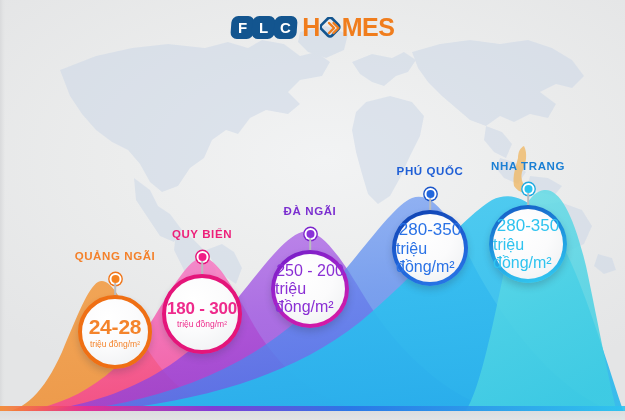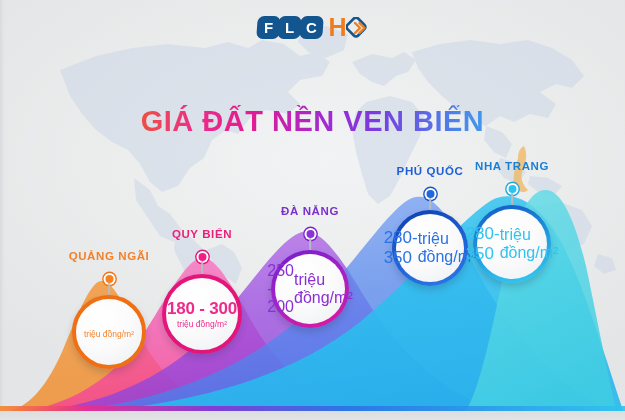--- a/index.html
+++ b/index.html
@@ -97,21 +97,21 @@
   .ring-grad {
     position:absolute; left:50%; transform:translateX(-50%);
     border-radius:50%;
     background:linear-gradient(155deg,#6f1ec8 0%,#a122c9 45%,#e5169a 100%);
     box-shadow:0 4px 7px rgba(40,50,70,.22);
     display:flex; align-items:center; justify-content:center;
   }
   .ring-grad > .inner {
     border-radius:50%;
     background:radial-gradient(circle at 38% 30%, #ffffff 0%, #fbfbfc 48%, #eceef0 100%);
-    display:flex; align-items:center; justify-content:center;
+    display:flex; flex-direction:column; align-items:center; justify-content:center;
     width:calc(100% - 8px); height:calc(100% - 8px);
   }
   .ring-grad2 { background:linear-gradient(160deg,#0f3fae 0%,#1f63d8 55%,#2a7ae8 100%); }
   .ring-grad3 { background:linear-gradient(165deg,#1456c4 0%,#1f9ae0 50%,#35cdf2 100%); }
 
   
   #title {
     position:absolute; left:0; top:105px; width:625px;
     text-align:center; z-index:22;
     font-size:29px; font-weight:bold; letter-spacing:.5px;
@@ -269,45 +269,46 @@
 
     <path d="M462 416
          C 478 400, 492 330, 506 262
          C 518 212, 530 192, 544 190
          C 560 188, 574 216, 586 266
          C 598 322, 610 388, 618 416 Z" fill="url(#gTeal)" opacity="0.85"></path>
 
     <rect x="0" y="406" width="625" height="5" fill="url(#gBaseline)" opacity="0.9"></rect>
   </svg>
 
-  <div class="city c-orange" style="left:58px; top:250px; width:102px; height:120px;">
+  <div class="city c-orange" style="left:64px; top:250px; width:102px; height:120px;">
     <div class="city-name">QUẢNG NGÃI</div>
     <div class="pin-dot" style="top:22px;">
         <i></i>
       </div>
     <div class="pin-stem" style="top:33px; height:14px;"></div>
     <div class="bubble" style="top:45px; width:74px; height:74px;">
+      <div class="val" style="font-size:21px;">24-28</div>
       <div class="unit">triệu đồng/m²</div>
     </div>
   </div>
 
   <div class="city c-pink" style="left:148px; top:228px; width:108px; height:125px;">
     <div class="city-name">QUY BIỂN</div>
     <div class="pin-dot" style="top:22px;">
         <i></i>
       </div>
     <div class="pin-stem" style="top:33px; height:15px;"></div>
     <div class="bubble" style="top:46px; width:80px; height:80px;">
       <div class="val" style="font-size:17px;">180 - 300</div>
       <div class="unit">triệu đồng/m²</div>
     </div>
   </div>
 
   <div class="city c-purple" style="left:256px; top:205px; width:108px; height:122px;">
-    <div class="city-name">ĐÀ NẴNG</div>
+    <div class="city-name">ĐÀ NGÃI</div>
     <div class="pin-dot" style="top:22px;">
         <i></i>
       </div>
     <div class="pin-stem" style="top:33px; height:14px;"></div>
     <div class="ring-grad" style="top:45px; width:78px; height:78px;">
       <div class="inner">
         <div class="val" style="font-size:16px; color:#8a2fd4;">250 - 200</div>
         <div class="unit" style="color:#8a2fd4;">triệu đồng/m²</div>
       </div>
     </div>
@@ -320,35 +321,34 @@
       </div>
     <div class="pin-stem" style="top:33px; height:14px;"></div>
     <div class="ring-grad ring-grad2" style="top:45px; width:76px; height:76px;">
       <div class="inner">
         <div class="val" style="font-size:17px; color:#2a72e6;">280-350</div>
         <div class="unit" style="color:#2a72e6;">triệu đồng/m²</div>
       </div>
     </div>
   </div>
 
-  <div class="city c-cyan" style="left:456px; top:160px; width:112px; height:120px;">
+  <div class="city c-cyan" style="left:472px; top:160px; width:112px; height:120px;">
     <div class="city-name">NHA TRANG</div>
     <div class="pin-dot" style="top:22px;">
         <i></i>
       </div>
     <div class="pin-stem" style="top:33px; height:14px;"></div>
     <div class="ring-grad ring-grad3" style="top:45px; width:78px; height:78px;">
       <div class="inner">
         <div class="val" style="font-size:17px; color:#2fc3ef;">280-350</div>
         <div class="unit" style="color:#2fc3ef;">triệu đồng/m²</div>
       </div>
     </div>
   </div>
 
-  <div id="title">GIÁ ĐẤT NỀN VEN BIỂN</div>
 
   <div id="logo">
     <div class="logo-tiles">
       <div class="tile">
         <span>F</span>
       </div>
       <div class="tile">
         <span>L</span>
       </div>
       <div class="tile">
@@ -357,17 +357,18 @@
     </div>
     <div class="homes">
       <span>H</span>
       <span class="logo-diamond">
         <svg viewBox="0 0 22 22" width="22" height="22">
           <rect x="2.5" y="2.5" width="15" height="15" rx="3" transform="rotate(45 10 10)" fill="none" stroke="#13558f" stroke-width="2.6"></rect>
           <path d="M9 6 L14 11 L9 16" fill="none" stroke="#f07d1d" stroke-width="2.4" stroke-linecap="round" stroke-linejoin="round"></path>
           <path d="M13.5 6 L18.5 11 L13.5 16" fill="none" stroke="#f07d1d" stroke-width="2.4" stroke-linecap="round" stroke-linejoin="round"></path>
         </svg>
       </span>
+      <span>MES</span>
     </div>
   </div>
 
   <div class="bg-bottomstrip"></div>
 </div>
 
 </body></html>

